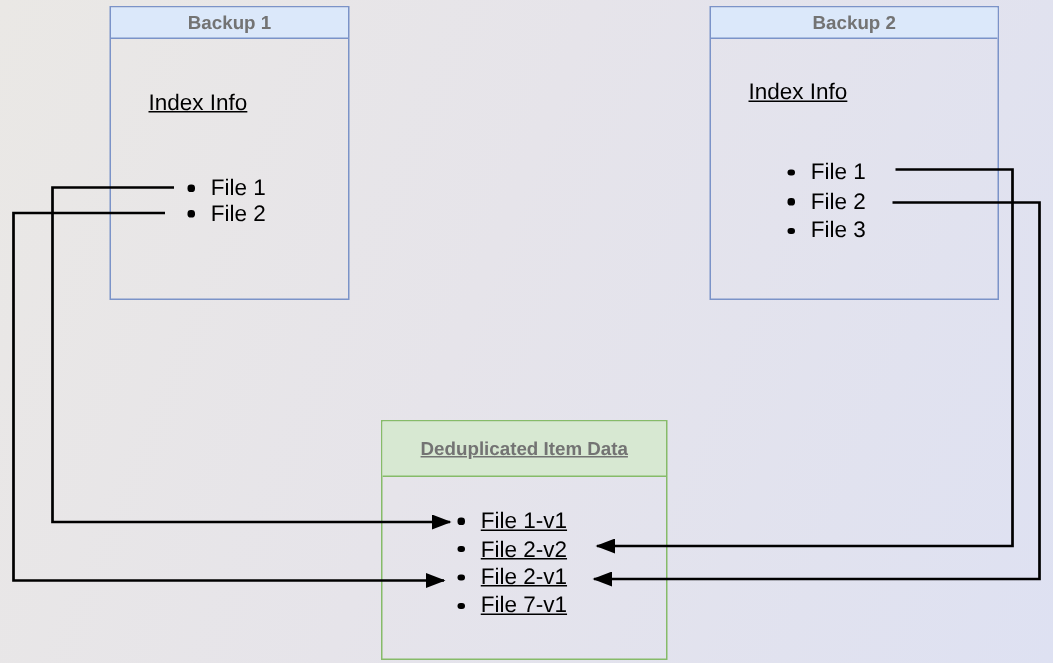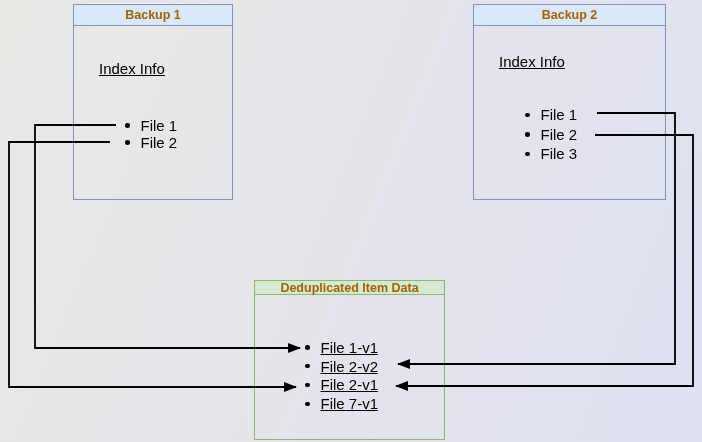--- a/index.html
+++ b/index.html
@@ -17,25 +17,25 @@
     position:absolute;
     box-sizing:border-box;
     border:1.5px solid;
     background:transparent;
   }
   .box.blue{border-color:var(--blue-border);}
   .box.green{border-color:var(--green-border);}
   .box-header{
     position:absolute;left:0;top:0;right:0;
     display:flex;align-items:center;justify-content:center;
-    font-weight:bold;font-size:12.5px;color:#a16207;
+    font-weight:bold;font-size:12.5px;color:#737373;
     box-sizing:border-box;
   }
   .blue .box-header{height:21px;background:var(--blue-fill);border-bottom:1.5px solid var(--blue-border);}
-  .green .box-header{height:14px;background:var(--green-fill);border-bottom:1.5px solid var(--green-border);}
+  .green .box-header{height:37px;background:var(--green-fill);border-bottom:1.5px solid var(--green-border);text-decoration:underline;}
   .subtitle{
     position:absolute;
     font-size:15px;color:#000;white-space:nowrap;text-decoration:underline;
   }
   ul.filelist{
     position:absolute;
     list-style:none;margin:0;padding:0;
   }
   .li{
     display:flex;align-items:center;

